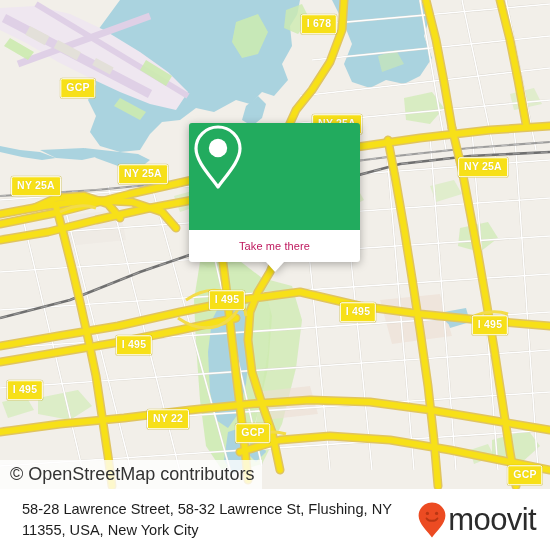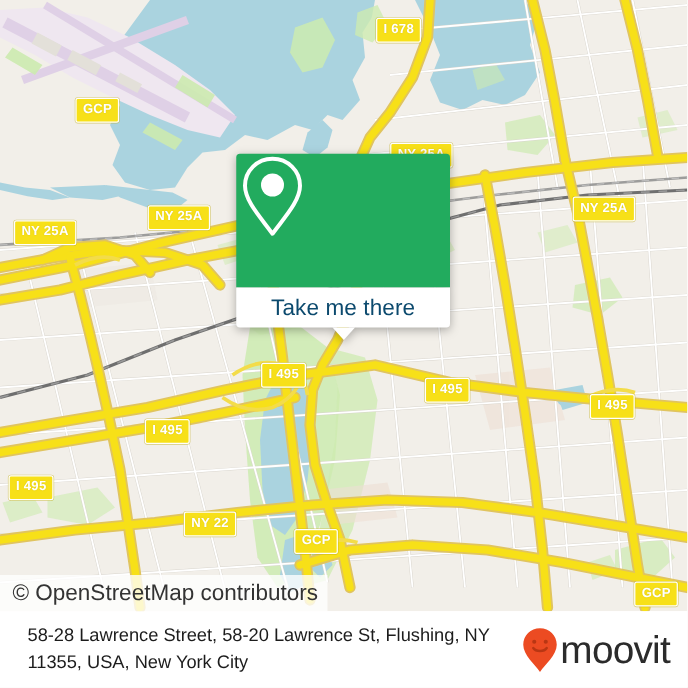--- a/index.html
+++ b/index.html
@@ -57,21 +57,21 @@
   }
   .popup-head svg{display:block;}
   .popup-foot{
     background:#ffffff;
     height:32px;
     border-radius:0 0 3px 3px;
     display:flex;align-items:center;justify-content:center;
     position:relative;
   }
   .popup-foot .label{
-    color:#0c4a6e;font-size:18px;line-height:1;letter-spacing:.1px;
+    color:#be185d;font-size:11px;line-height:1;letter-spacing:.1px;
   }
   .popup-tail{
     position:absolute;left:50%;bottom:-10px;
     width:0;height:0;margin-left:-9px;
     border-left:9px solid transparent;
     border-right:9px solid transparent;
     border-top:10px solid #ffffff;
   }
 
   
@@ -349,21 +349,21 @@
         </svg>
       </div>
       <div class="popup-foot">
         <span class="label">Take me there</span>
         <span class="popup-tail"></span>
       </div>
     </div>
   </div>
 
   <div class="footer">
-    <div class="footer-address">58-28 Lawrence Street, 58-20 Lawrence St, Flushing, NY 11355, USA, New York City</div>
+    <div class="footer-address">58-28 Lawrence Street, 58-32 Lawrence St, Flushing, NY 11355, USA, New York City</div>
     <div class="footer-logo">
       <svg width="30" height="38" viewBox="0 0 30 38">
         <path d="M15,1.5 C7.5,1.5 1.6,7.4 1.6,14.7 C1.6,23 11,30.5 15,36.5 C19,30.5 28.4,23 28.4,14.7 C28.4,7.4 22.5,1.5 15,1.5 Z" fill="#ec4b22"></path>
         <circle cx="10.4" cy="12.4" r="1.65" fill="#b93613"></circle>
         <circle cx="19.6" cy="12.4" r="1.65" fill="#b93613"></circle>
         <path d="M9.6,17.4 C11.6,20.6 18.4,20.6 20.4,17.4" fill="none" stroke="#b93613" stroke-width="1.9" stroke-linecap="round"></path>
       </svg>
       <span class="logo-text">moovit</span>
     </div>
   </div>

